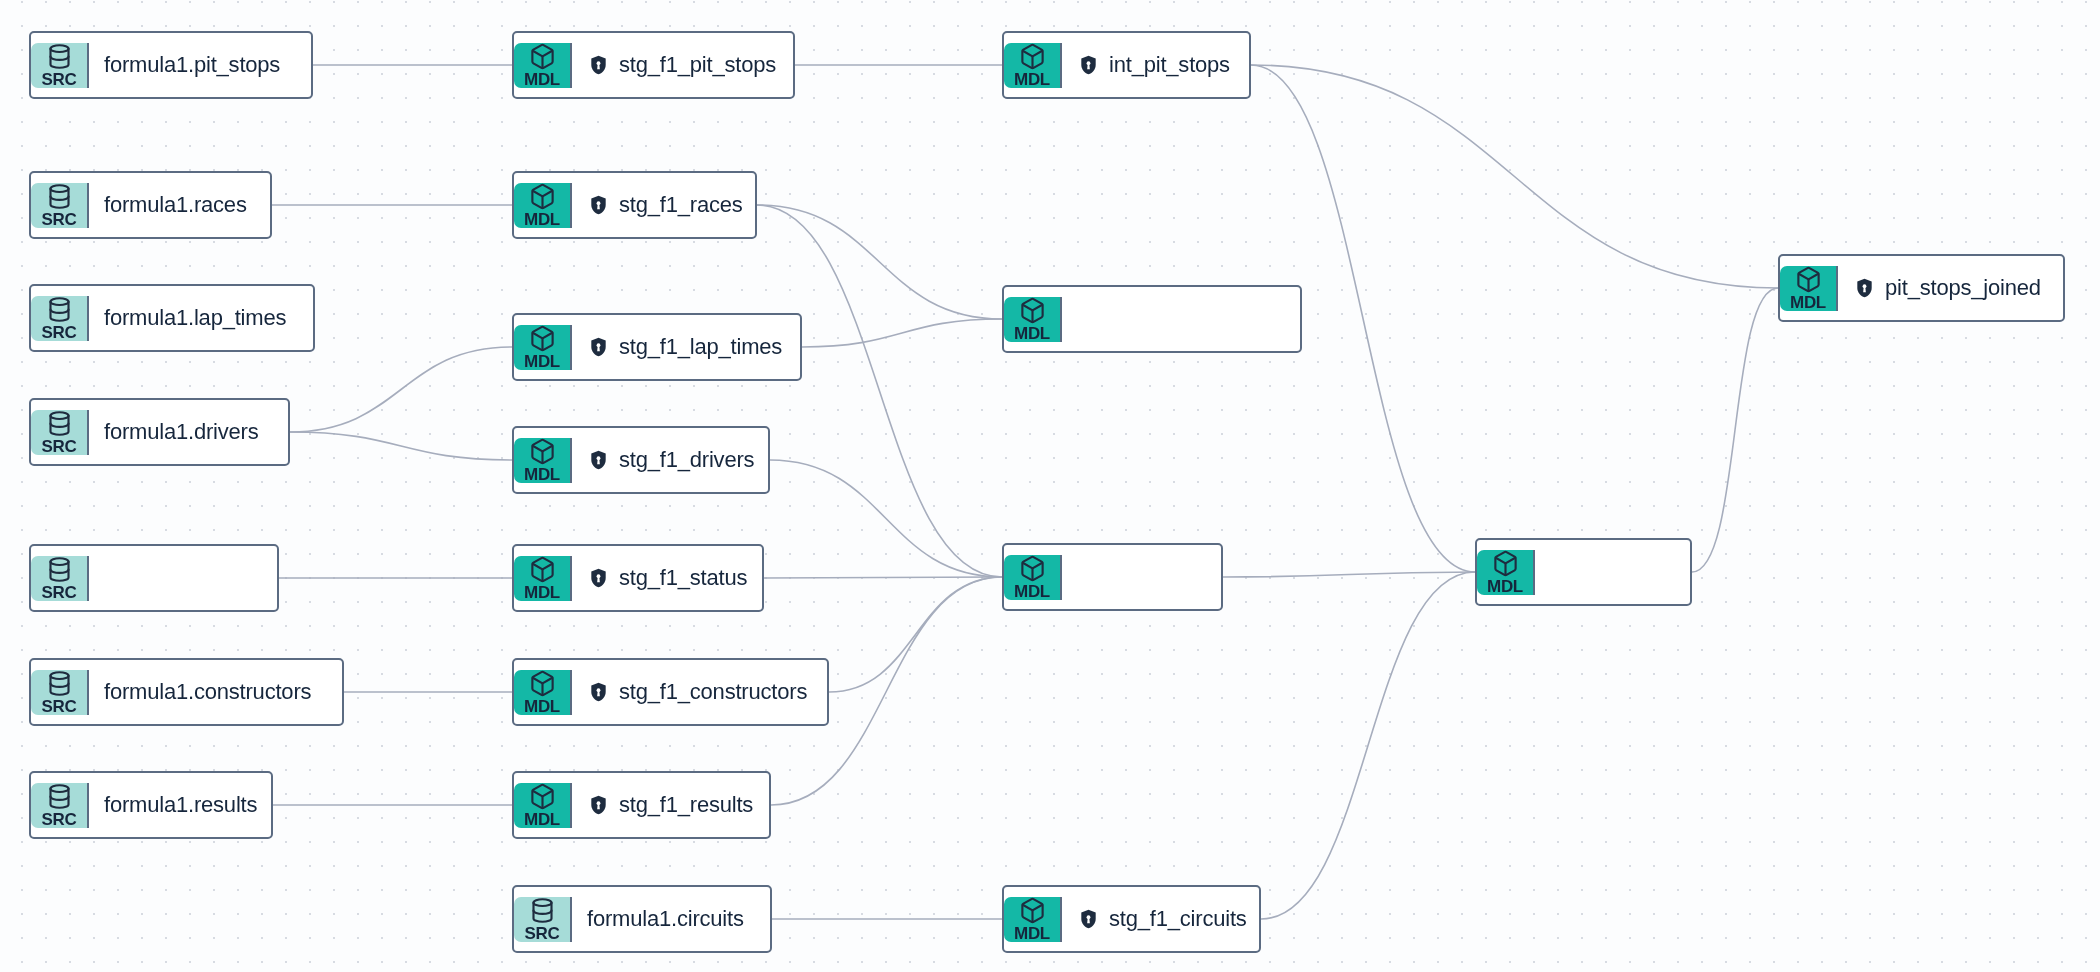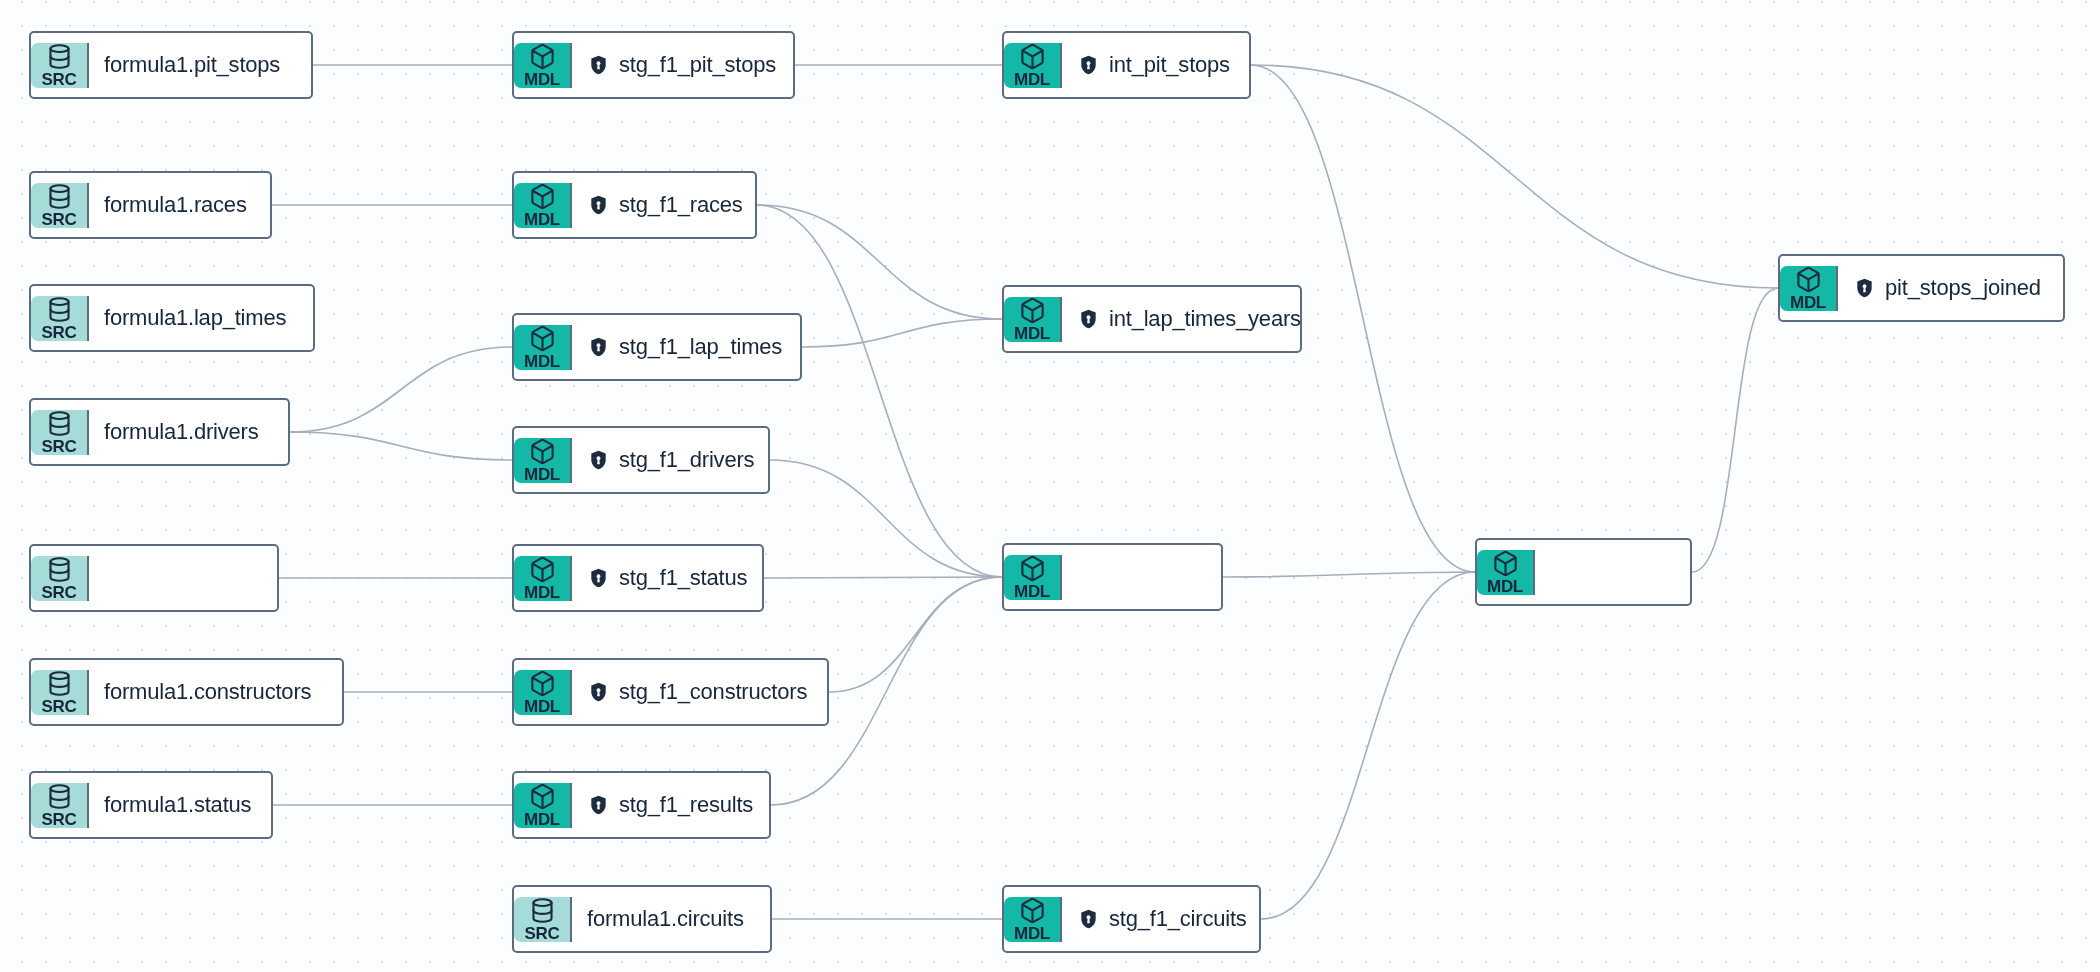--- a/index.html
+++ b/index.html
@@ -201,21 +201,21 @@
                 <ellipse cx="12" cy="5" rx="8" ry="3"></ellipse>
                 <path d="M20 12c0 1.66-3.58 3-8 3s-8-1.34-8-3"></path>
                 <path d="M4 5v14c0 1.66 3.58 3 8 3s8-1.34 8-3V5"></path>
               </g>
             </svg>
           </span>
       <span class="badge-label">SRC</span>
     </div>
     <div class="body">
 
-      <span class="node-label">formula1.status</span>
+      <span class="node-label">formula1.results</span>
     </div>
   </div>
       <div class="node" style="left: 512px; top: 885px; width: 260px; height: 68px;">
     <div class="badge source">
       <span class="icon badge-icon">
             <svg width="27" height="27" viewBox="0 0 24 24">
               <g fill="none" stroke="#1e2c3f" stroke-width="1.9" stroke-linecap="round" stroke-linejoin="round">
                 <ellipse cx="12" cy="5" rx="8" ry="3"></ellipse>
                 <path d="M20 12c0 1.66-3.58 3-8 3s-8-1.34-8-3"></path>
                 <path d="M4 5v14c0 1.66 3.58 3 8 3s8-1.34 8-3V5"></path>
@@ -451,30 +451,20 @@
             <svg width="27" height="27" viewBox="0 0 24 24">
               <g fill="none" stroke="#1e2c3f" stroke-width="1.9" stroke-linecap="round" stroke-linejoin="round">
                 <path d="M21 16.5v-9a1.8 1.8 0 0 0-.9-1.56l-7.2-4.1a1.8 1.8 0 0 0-1.8 0l-7.2 4.1A1.8 1.8 0 0 0 3 7.5v9a1.8 1.8 0 0 0 .9 1.56l7.2 4.1a1.8 1.8 0 0 0 1.8 0l7.2-4.1A1.8 1.8 0 0 0 21 16.5z"></path>
                 <polyline points="3.3 6.9 12 11.9 20.7 6.9"></polyline>
                 <line x1="12" y1="22" x2="12" y2="11.9"></line>
               </g>
             </svg>
           </span>
       <span class="badge-label">MDL</span>
     </div>
-    <div class="body">
-      <span class="icon shield-slot">
-            <svg width="23" height="23" viewBox="0 0 24 24">
-              <path fill="#1e2c3f" d="M12 1.8l7.5 3v6.4c0 4.9-3.2 8.6-7.5 10-4.3-1.4-7.5-5.1-7.5-10V4.8z"></path>
-              <circle cx="12" cy="9.6" r="2" fill="#ffffff"></circle>
-              <path d="M11.15 10.8h1.7l.55 5.0h-2.8z" fill="#ffffff"></path>
-            </svg>
-          </span>
-      <span class="node-label">int_lap_times_years</span>
-    </div>
   </div>
       <div class="node" style="left: 1002px; top: 543px; width: 221px; height: 68px;">
     <div class="badge model">
       <span class="icon badge-icon">
             <svg width="27" height="27" viewBox="0 0 24 24">
               <g fill="none" stroke="#1e2c3f" stroke-width="1.9" stroke-linecap="round" stroke-linejoin="round">
                 <path d="M21 16.5v-9a1.8 1.8 0 0 0-.9-1.56l-7.2-4.1a1.8 1.8 0 0 0-1.8 0l-7.2 4.1A1.8 1.8 0 0 0 3 7.5v9a1.8 1.8 0 0 0 .9 1.56l7.2 4.1a1.8 1.8 0 0 0 1.8 0l7.2-4.1A1.8 1.8 0 0 0 21 16.5z"></path>
                 <polyline points="3.3 6.9 12 11.9 20.7 6.9"></polyline>
                 <line x1="12" y1="22" x2="12" y2="11.9"></line>
               </g>

